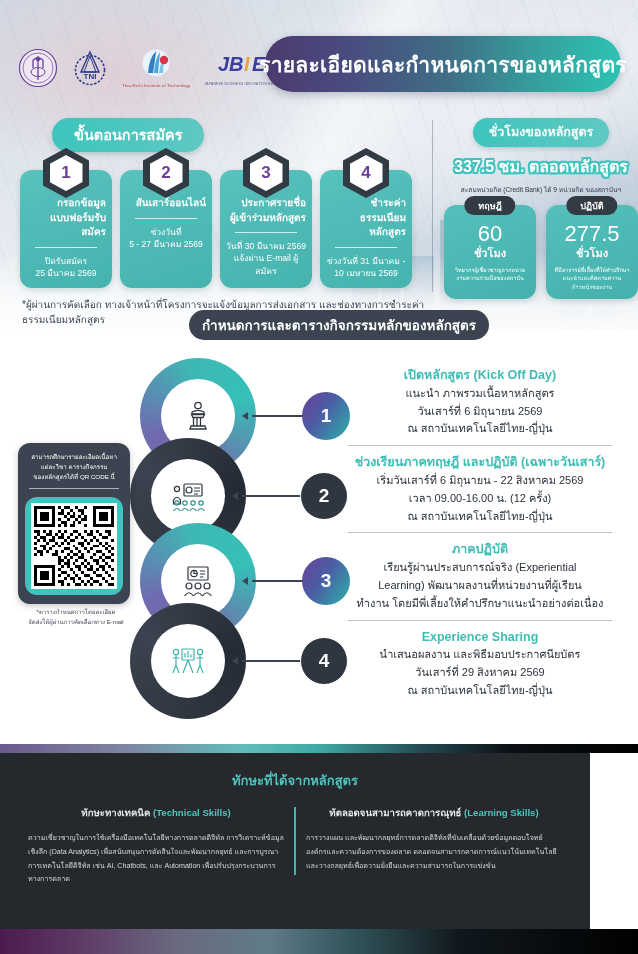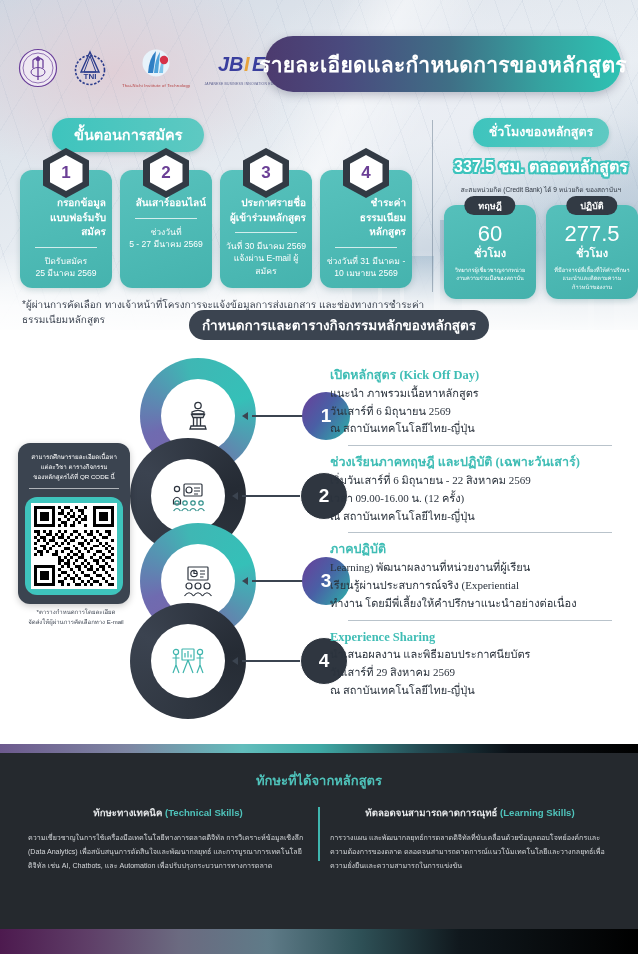--- a/index.html
+++ b/index.html
@@ -133,21 +133,21 @@
   }
   .badge-grad{ background:linear-gradient(125deg,#6a3f9a 0%,#4a5fa5 45%,#2bb3a9 100%); }
   .badge-dark{ background:#2f3640; border:1.5px solid #fff; }
   .tl-line{ position:absolute; height:2px; background:#3b4450; }
   .tl-arrow{
     position:absolute; width:0; height:0;
     border-top:4px solid transparent; border-bottom:4px solid transparent;
     border-right:6px solid #3b4450;
   }
 
-  .sched-text{ position:absolute; left:330px; top:366px; width:300px; text-align:left;font-family:Liberation Serif, serif; }
+  .sched-text{ position:absolute; left:330px; top:366px; width:300px; text-align:center; }
   .sched-block{ margin-bottom:2px; }
   .sched-head{ font-size:12.5px; font-weight:bold; color:#3fbdb5; line-height:1.5; }
   .sched-line{ font-size:11px; color:#2b333d; line-height:1.62; }
   .sched-hr{ height:1px; background:#b9c3cb; margin:7px 18px 7px; }
 
   
   .qr-panel{
     position:absolute; left:18px; top:443px; width:112px;
     background:#3b4450; border-radius:12px; padding:9px 7px 9px; color:#fff;
     box-shadow:0 2px 7px rgba(0,0,0,.22);
@@ -157,21 +157,21 @@
   .qr-box{ background:#3ec4bd; border-radius:12px; padding:6px; }
   .qr-img{ width:100%; display:block; background:#fff; }
   .qr-note{
     position:absolute; left:6px; top:608px; width:140px; text-align:center;
     font-size:6px; color:#3b4350; line-height:1.6;
   }
 
   
   .skills-strip{ position:absolute; left:0; top:744px; width:638px; height:9px;
     background:linear-gradient(90deg,#6d5a8e 0%,#7e86a3 20%,#62bdbc 38%,#3fa9a5 50%,#244a52 66%,#0b1016 80%,#000 100%); }
-  .skills{ position:absolute; left:0; top:753px; width:638px; height:176px; background:#25292e; }
+  .skills{ position:absolute; left:0; top:753px; width:590px; height:176px; background:#25292e; }
   .skills-title{ text-align:center; color:#4fc3bb; font-size:13px; font-weight:bold; padding-top:17px; }
   .skills-cols{ display:flex; margin-top:14px; padding:0 18px; }
   .skills-col{ width:50%; padding:0 10px; }
   .skills-vline{ width:2px; background:#3fb6af; margin:2px 0 12px; }
   .skill-head{ text-align:center; font-size:9.6px; font-weight:bold; color:#e8eaec; }
   .skill-head span{ color:#4fc3bb; }
   .skill-body{ margin-top:12px; font-size:7.1px; line-height:1.95; color:#d6d9dc; text-align:left; }
   .footer-strip{ position:absolute; left:0; top:929px; width:638px; height:25px;
     background:linear-gradient(90deg,#4d1a4f 0%,#5f3f68 14%,#6b6a80 28%,#5f7b88 42%,#2f5258 56%,#10181d 72%,#000 100%); }
 </style>
@@ -402,22 +402,22 @@
     <div class="sched-hr"></div>
     <div class="sched-block">
       <div class="sched-head">ช่วงเรียนภาคทฤษฎี และปฏิบัติ (เฉพาะวันเสาร์)</div>
       <div class="sched-line">เริ่มวันเสาร์ที่ 6 มิถุนายน - 22 สิงหาคม 2569</div>
       <div class="sched-line">เวลา 09.00-16.00 น. (12 ครั้ง)</div>
       <div class="sched-line">ณ สถาบันเทคโนโลยีไทย-ญี่ปุ่น</div>
     </div>
     <div class="sched-hr"></div>
     <div class="sched-block">
       <div class="sched-head">ภาคปฏิบัติ</div>
+      <div class="sched-line">เรียนรู้ผ่านประสบการณ์จริง (Experiential</div>
       <div class="sched-line">Learning) พัฒนาผลงานที่หน่วยงานที่ผู้เรียน</div>
-      <div class="sched-line">เรียนรู้ผ่านประสบการณ์จริง (Experiential</div>
       <div class="sched-line">ทำงาน โดยมีพี่เลี้ยงให้คำปรึกษาแนะนำอย่างต่อเนื่อง</div>
     </div>
     <div class="sched-hr"></div>
     <div class="sched-block">
       <div class="sched-head">Experience Sharing</div>
       <div class="sched-line">นำเสนอผลงาน และพิธีมอบประกาศนียบัตร</div>
       <div class="sched-line">วันเสาร์ที่ 29 สิงหาคม 2569</div>
       <div class="sched-line">ณ สถาบันเทคโนโลยีไทย-ญี่ปุ่น</div>
     </div>
   </div>

